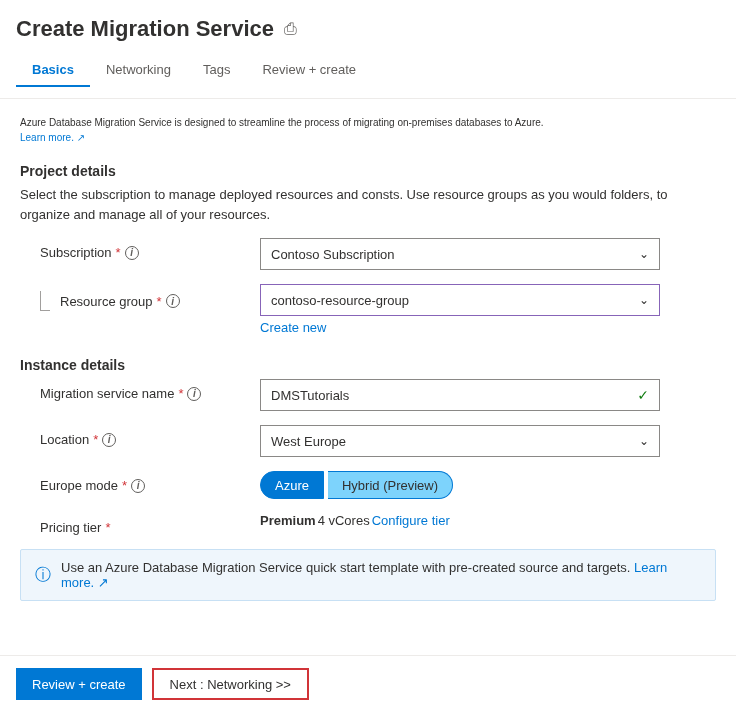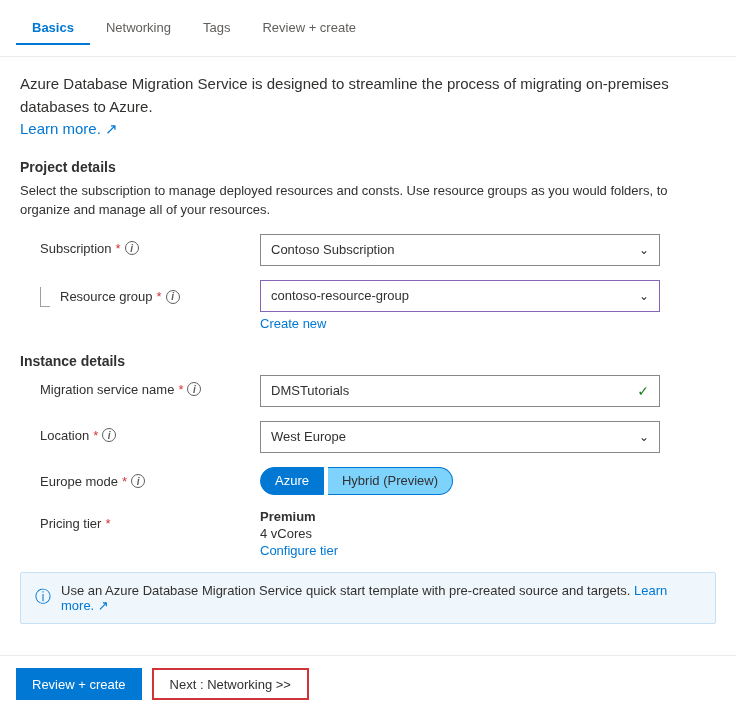--- a/index.html
+++ b/index.html
@@ -53,21 +53,21 @@
       color: #0078d4;
       border-bottom: 2px solid #0078d4;
       font-weight: 600;
     }
     .content {
       flex: 1;
       padding: 16px 20px;
       overflow-y: auto;
     }
     .description {
-      font-size: 15px;
+      font-size: 10px;
       color: #323130;
       margin-bottom: 4px;
       line-height: 1.5;
     }
     .link {
       color: #0078d4;
       text-decoration: none;
       cursor: pointer;
     }
     .section-title {
@@ -167,21 +167,21 @@
       border-radius: 14px 0 0 14px;
     }
     .mode-btn.inactive {
       background: #7dd3fc;
       color: #323130;
       border-radius: 0 14px 14px 0;
       border-left: none;
     }
     .pricing-wrap {
       display: flex;
-      flex-direction: column;
+      flex-direction: row;
       gap: 2px;
     }
     .pricing-name {
       font-weight: 700;
       font-size: 13px;
       color: #323130;
     }
     .pricing-detail {
       font-size: 13px;
       color: #323130;
@@ -233,20 +233,24 @@
       font-size: 13px;
       cursor: pointer;
       height: 32px;
     }
   </style>
 </head>
 <body>
 
 <div class="page-container">
 
+  <div class="header">
+    <span class="header-title">Create Migration Service</span>
+    <span class="header-icon">⎙</span>
+  </div>
 
   <div class="tabs">
     <div class="tab active">
       <span>Basics</span>
     </div>
     <div class="tab">
       <span>Networking</span>
     </div>
     <div class="tab">
       <span>Tags</span>

